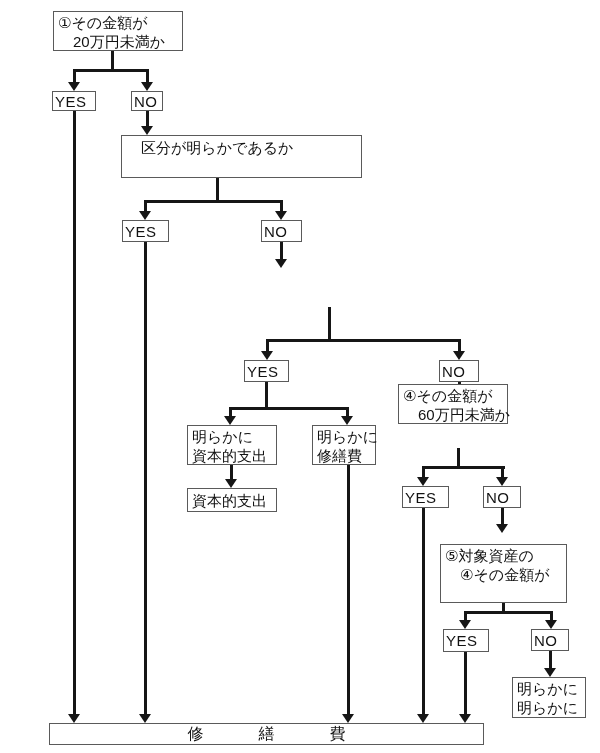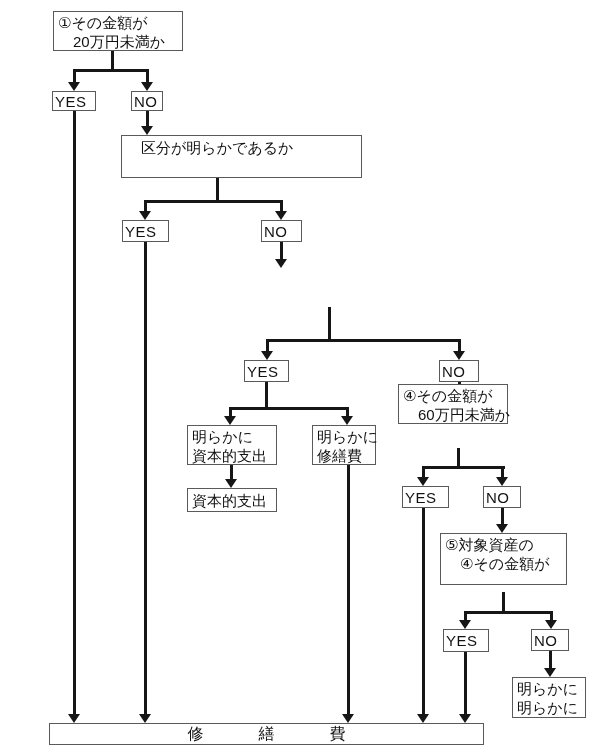--- a/index.html
+++ b/index.html
@@ -170,21 +170,21 @@
   </div>
 
   <div class="box" style="left:364px;top:384px;width:110px;height:40px;">
     <span class="ln">④その金額が</span>
     <span class="ln indent">60万円未満か</span>
   </div>
 
   <div class="box label" style="left:368px;top:486px;width:47px;height:22px;line-height:21px;">YES</div>
   <div class="box label" style="left:449px;top:486px;width:38px;height:22px;line-height:21px;">NO</div>
 
-  <div class="box" style="left:406px;top:533px;width:127px;height:52px;">
+  <div class="box" style="left:406px;top:544px;width:127px;height:59px;">
     <span class="ln">⑤対象資産の</span>
     <span class="ln indent">④その金額が</span>
   </div>
 
   <div class="box label" style="left:409px;top:629px;width:46px;height:23px;line-height:21px;">YES</div>
   <div class="box label" style="left:497px;top:629px;width:38px;height:22px;line-height:21px;">NO</div>
 
   <div class="box" style="left:478px;top:677px;width:74px;height:41px;">
     <span class="ln">明らかに</span>
     <span class="ln">明らかに</span>

